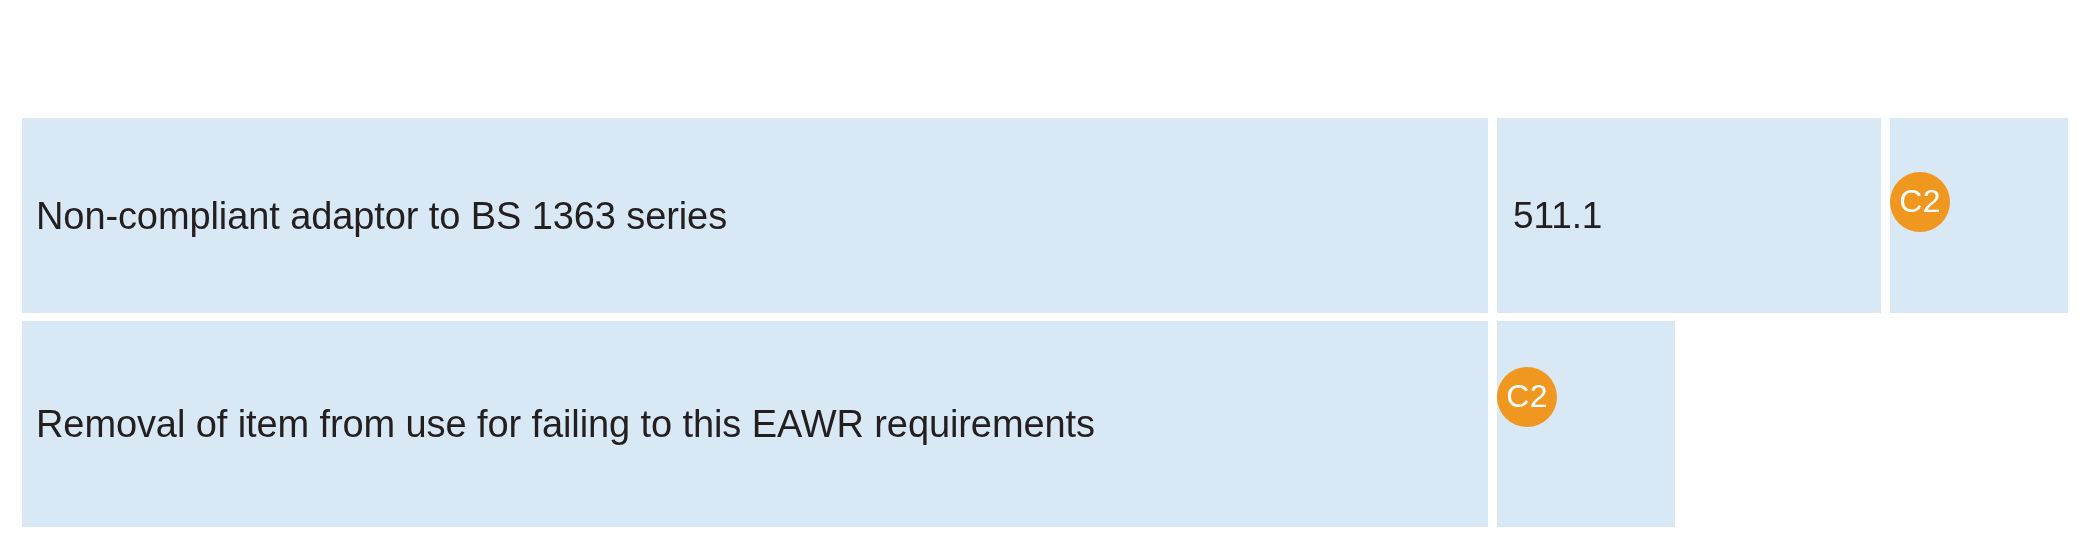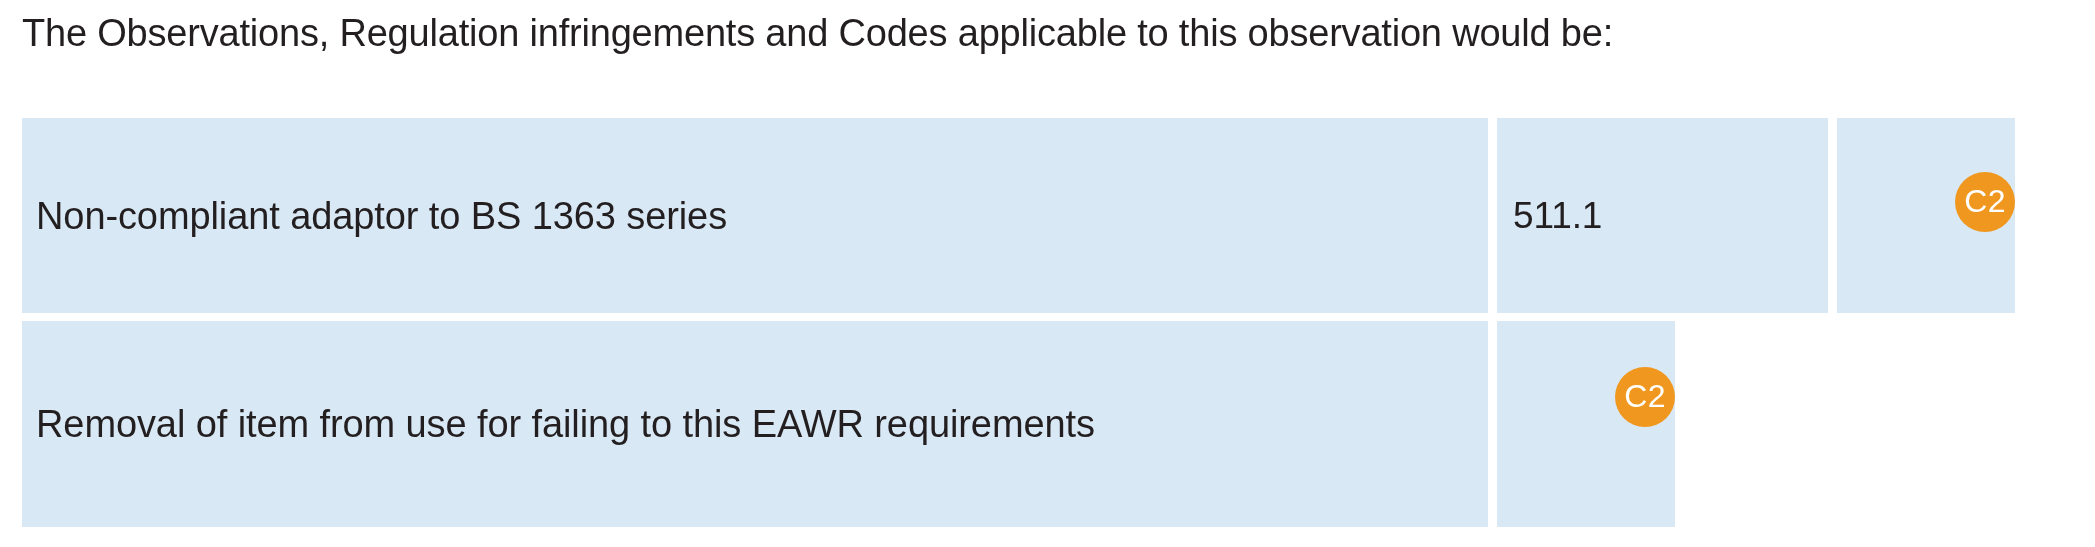--- a/index.html
+++ b/index.html
@@ -66,28 +66,28 @@
     box-sizing: border-box;
   }
 
   .cell-observation {
     width: 1466px;
     padding-left: 14px;
     padding-right: 20px;
   }
 
   .cell-regulation {
-    width: 331px;
+    width: 384px;
     padding-left: 16px;
     padding-right: 12px;
   }
 
   .cell-code {
     width: 178px;
-    justify-content: flex-end;
+    justify-content: flex-start;
     align-items: flex-start;
     padding-top: 54px;
   }
 
   .row-2 .cell-code {
     padding-top: 46px;
   }
 
   .cell-text {
     font-size: 38px;
@@ -122,21 +122,20 @@
     letter-spacing: 0.3px;
     position: relative;
     top: -1px;
   }
 </style>
 </head>
 <body>
 
 <div class="page">
 
-  <div class="intro-heading">The Observations, Regulation infringements and Codes applicable to this observation would be:</div>
 
   <div class="obs-table">
 
     <div class="obs-row row-1">
       <div class="cell cell-observation">
         <span class="cell-text">Non-compliant adaptor to BS 1363 series</span>
       </div>
       <div class="cell cell-regulation">
         <span class="cell-text reg">511.1</span>
       </div>

